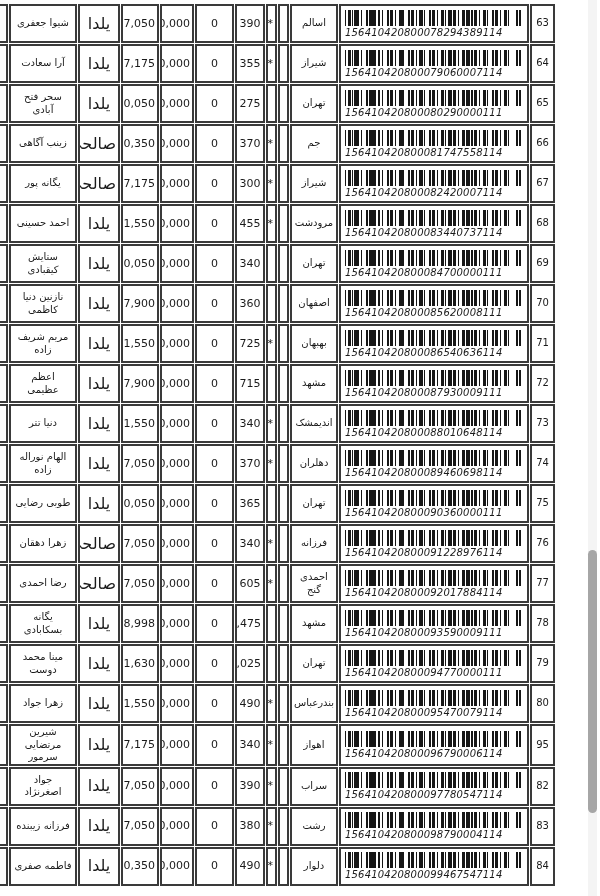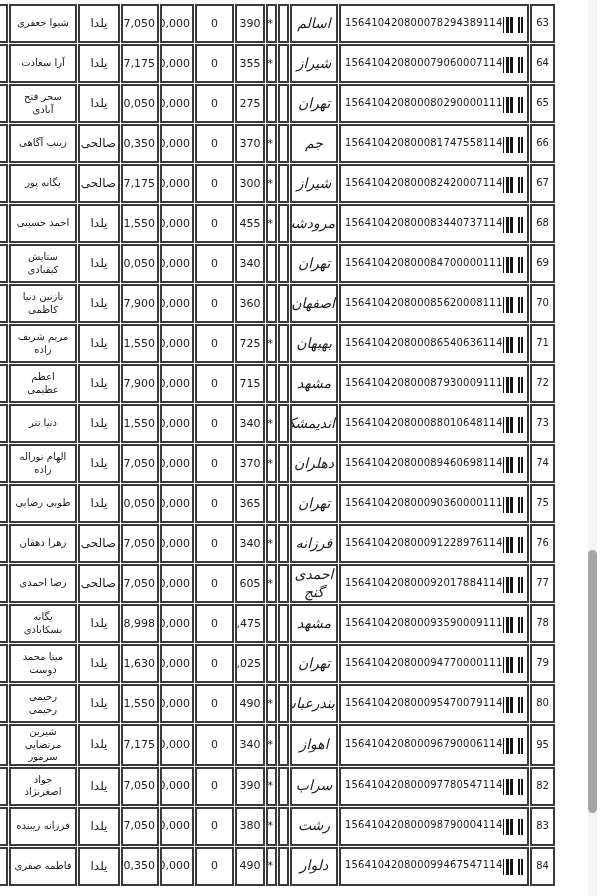--- a/index.html
+++ b/index.html
@@ -6,25 +6,25 @@
   #report-page{position:relative;width:600px;height:896px;overflow:hidden;background:#ffffff;
     font-family:"DejaVu Sans",sans-serif;color:#1a1a1a;}
   #table-wrap{position:absolute;top:3px;right:44px;}
   table.report{border-collapse:separate;border-spacing:1px;table-layout:fixed;width:595px;direction:rtl;}
   td{box-sizing:border-box;border:2px solid #3a3a3a;background:#ffffff;height:39px;
      text-align:center;vertical-align:middle;padding:0 2px;font-size:11px;line-height:1.25;
      overflow:hidden;}
   td.c-no{font-size:10px;}
   td.c-barcode{padding:1px 4px 0 4px;}
   td.c-name{font-size:10px;padding:0 3px;}
-  td.c-group{font-size:12px;}
-  td.c-city{font-size:14px;padding:0 1px;font-style:italic;}
+  td.c-group{font-size:16px;}
+  td.c-city{font-size:10px;padding:0 1px;}
   td.c-flag{font-size:11px;}
   td.c-clip{border-left:none;}
-  .barcode-box{display:flex;align-items:flex-start;}
+  .barcode-box{display:flex;flex-direction:column;align-items:flex-end;font-style:italic;}
   .bars-row{display:flex;align-items:stretch;height:16px;width:176px;margin-top:1px;}
   .bars-lead{width:5px;height:100%;
     background:linear-gradient(90deg,#161616 0 2px,transparent 2px 3px,#161616 3px 5px);}
   .bars-gap{width:5px;}
   .bars-main{flex:1;height:100%;
     background:
       repeating-linear-gradient(90deg,
         #161616 0 1.5px,transparent 1.5px 3px,
         #161616 3px 6px,transparent 6px 7.5px,
         #161616 7.5px 8.5px,transparent 8.5px 12px,
@@ -465,21 +465,21 @@
       </div>
     </td>
     <td class="c-city">بندرعباس</td>
     <td class="c-spacer"></td>
     <td class="c-flag">*</td>
     <td class="c-amount">490</td>
     <td class="c-zero">0</td>
     <td class="c-base">50,000</td>
     <td class="c-value">51,550</td>
     <td class="c-group">یلدا</td>
-    <td class="c-name">رحیمی رحیمی</td>
+    <td class="c-name">زهرا جواد</td>
     <td class="c-clip"></td>
   </tr>
           <tr>
     <td class="c-no">95</td>
     <td class="c-barcode">
       <div class="barcode-box">
         <div class="bars-row">
           <div class="bars-lead"></div>
           <div class="bars-gap"></div>
           <div class="bars-main"></div>

